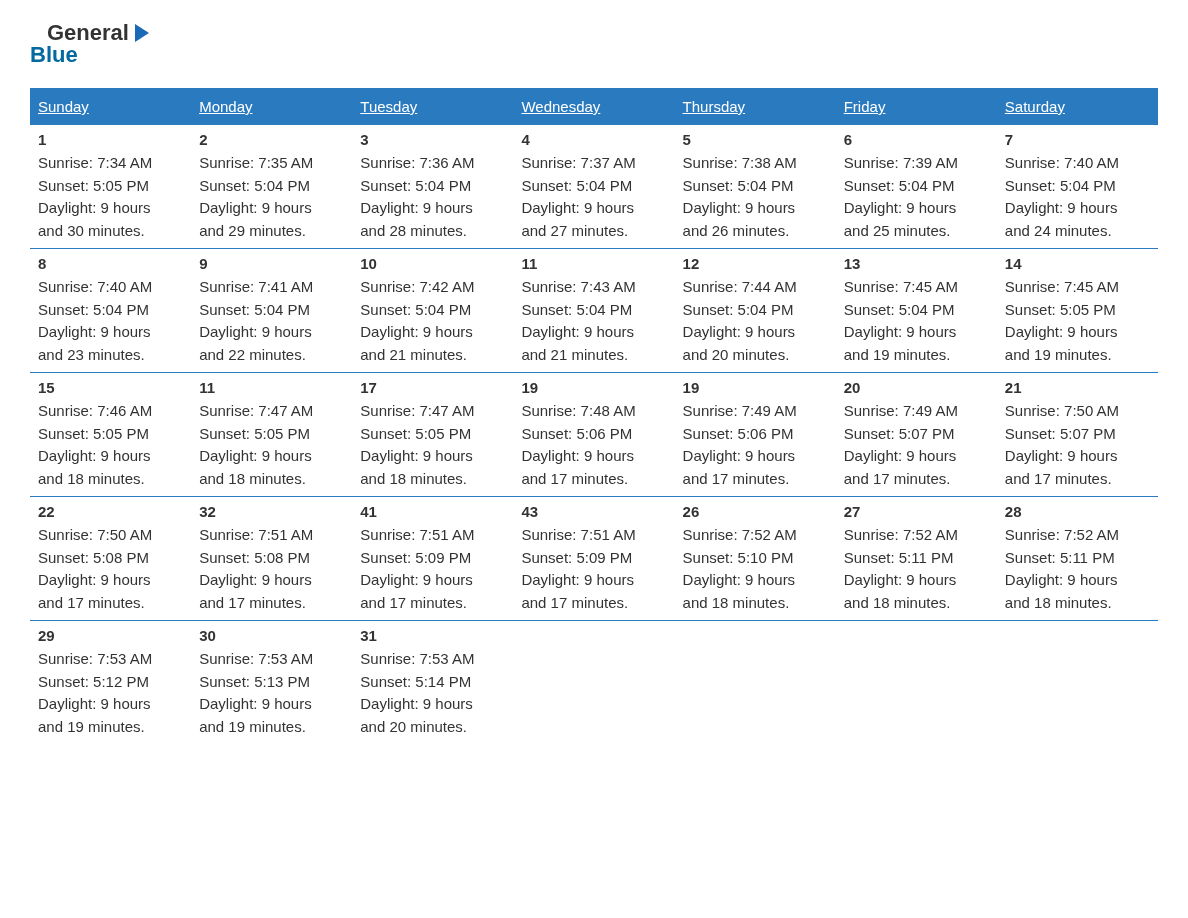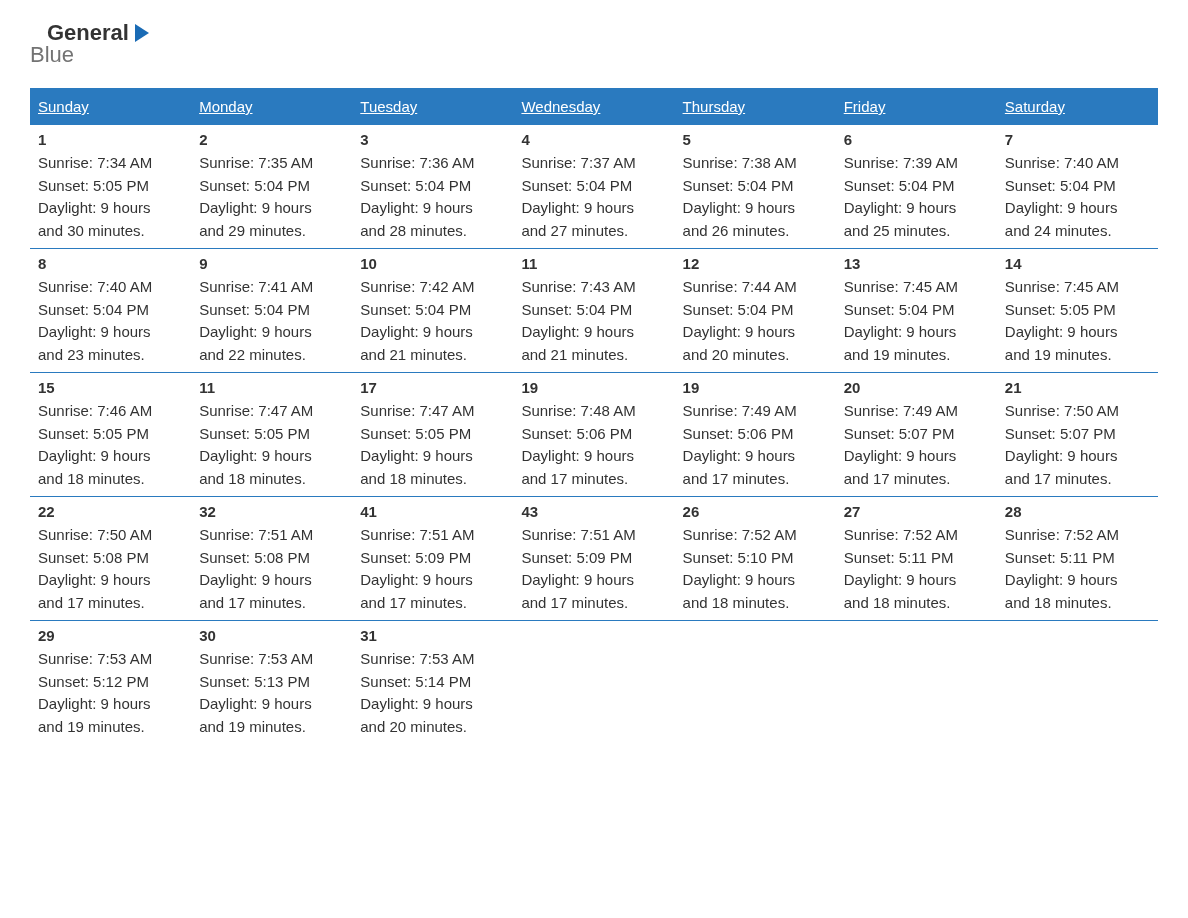--- a/index.html
+++ b/index.html
@@ -19,22 +19,22 @@
       display: flex;
       flex-direction: column;
     }
     .logo-text {
       font-size: 22px;
       font-weight: bold;
       color: #333;
     }
     .logo-line {
       font-size: 22px;
-      font-weight: normal;
-      color: #737373;
+      font-weight: bold;
+      color: #0369a1;
       margin-top: -4px;
     }
     .title-area {
       text-align: right;
     }
     .month-title {
       font-size: 48px;
       font-weight: bold;
       color: #222;
     }

